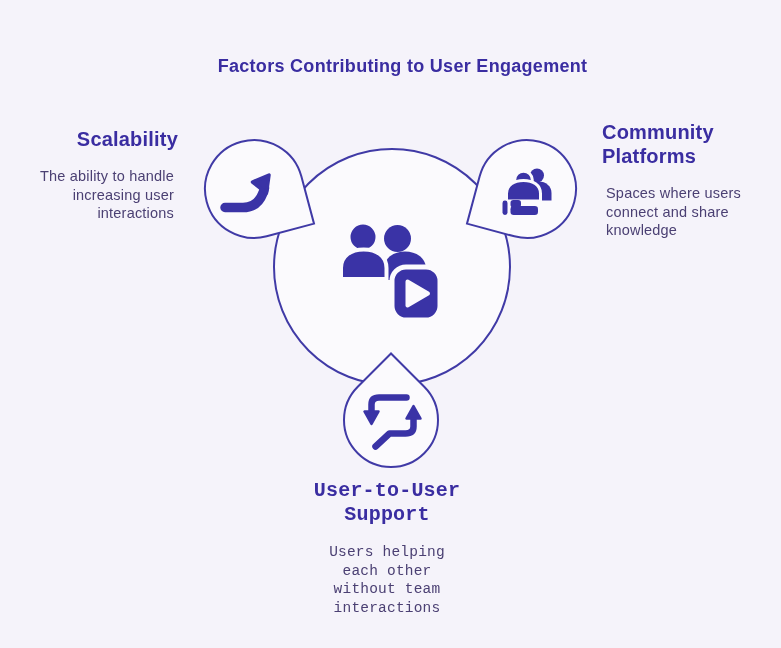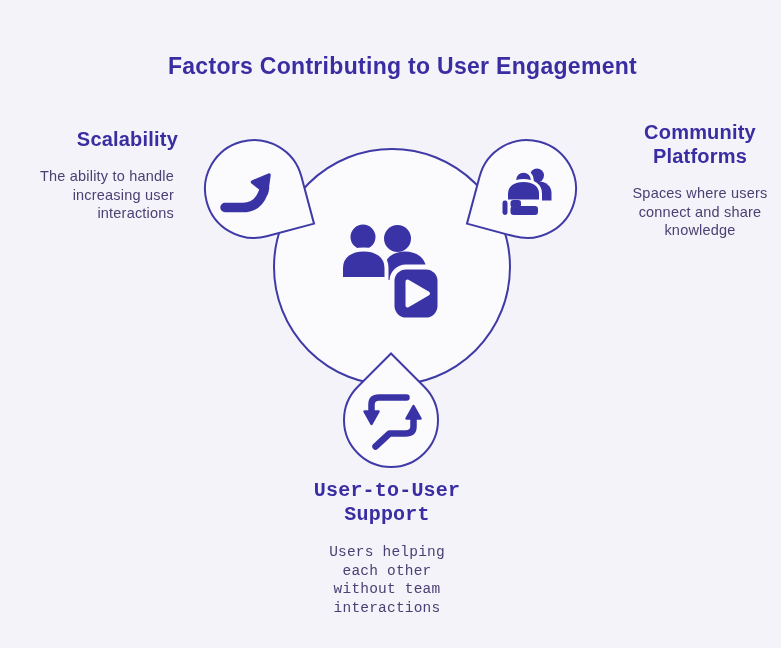--- a/index.html
+++ b/index.html
@@ -3,34 +3,34 @@
 <meta charset="utf-8">
 <style>
   html,body { margin:0; padding:0; background:var(--background,#f5f3fa); }
   .canvas {
     position:relative; width:781px; height:648px; overflow:hidden;
     background:var(--background,#f5f3fa);
     font-family:"Liberation Sans", sans-serif;
   }
   .page-title {
     position:absolute; top:52px; left:24px; right:0; margin:0;
-    text-align:center; font-size:23px; line-height:28px;
+    text-align:center; font-size:18px; line-height:28px;
     font-weight:800; letter-spacing:0.3px; color:var(--heading,#3a2da1);
   }
   .diagram { position:absolute; left:0; top:0; width:781px; height:648px; }
   .label h2 {
     margin:0 0 16px 0; font-size:20px; line-height:24px; font-weight:800;
     letter-spacing:0.2px; color:var(--heading,#3a2da1);
   }
   .label p {
     margin:4px; font-size:14.5px; line-height:18.5px; letter-spacing:0.2px;
     color:var(--body-text,#4b4073);
   }
   .label-scalability { position:absolute; top:127px; left:18px;  width:160px; text-align:right; }
-  .label-community   { position:absolute; top:120px; left:620px; width:160px; text-align:center; }
+  .label-community   { position:absolute; top:120px; left:602px; width:160px; text-align:left; }
   .label-support     { position:absolute; top:479px; left:307px; width:160px; text-align:center;font-family:Liberation Mono, monospace; }
 </style>
 </head>
 <body>
 
 <div class="canvas">
 
   <h1 class="page-title">Factors Contributing to User Engagement</h1>
 
   <svg class="diagram" viewBox="0 0 781 648">

